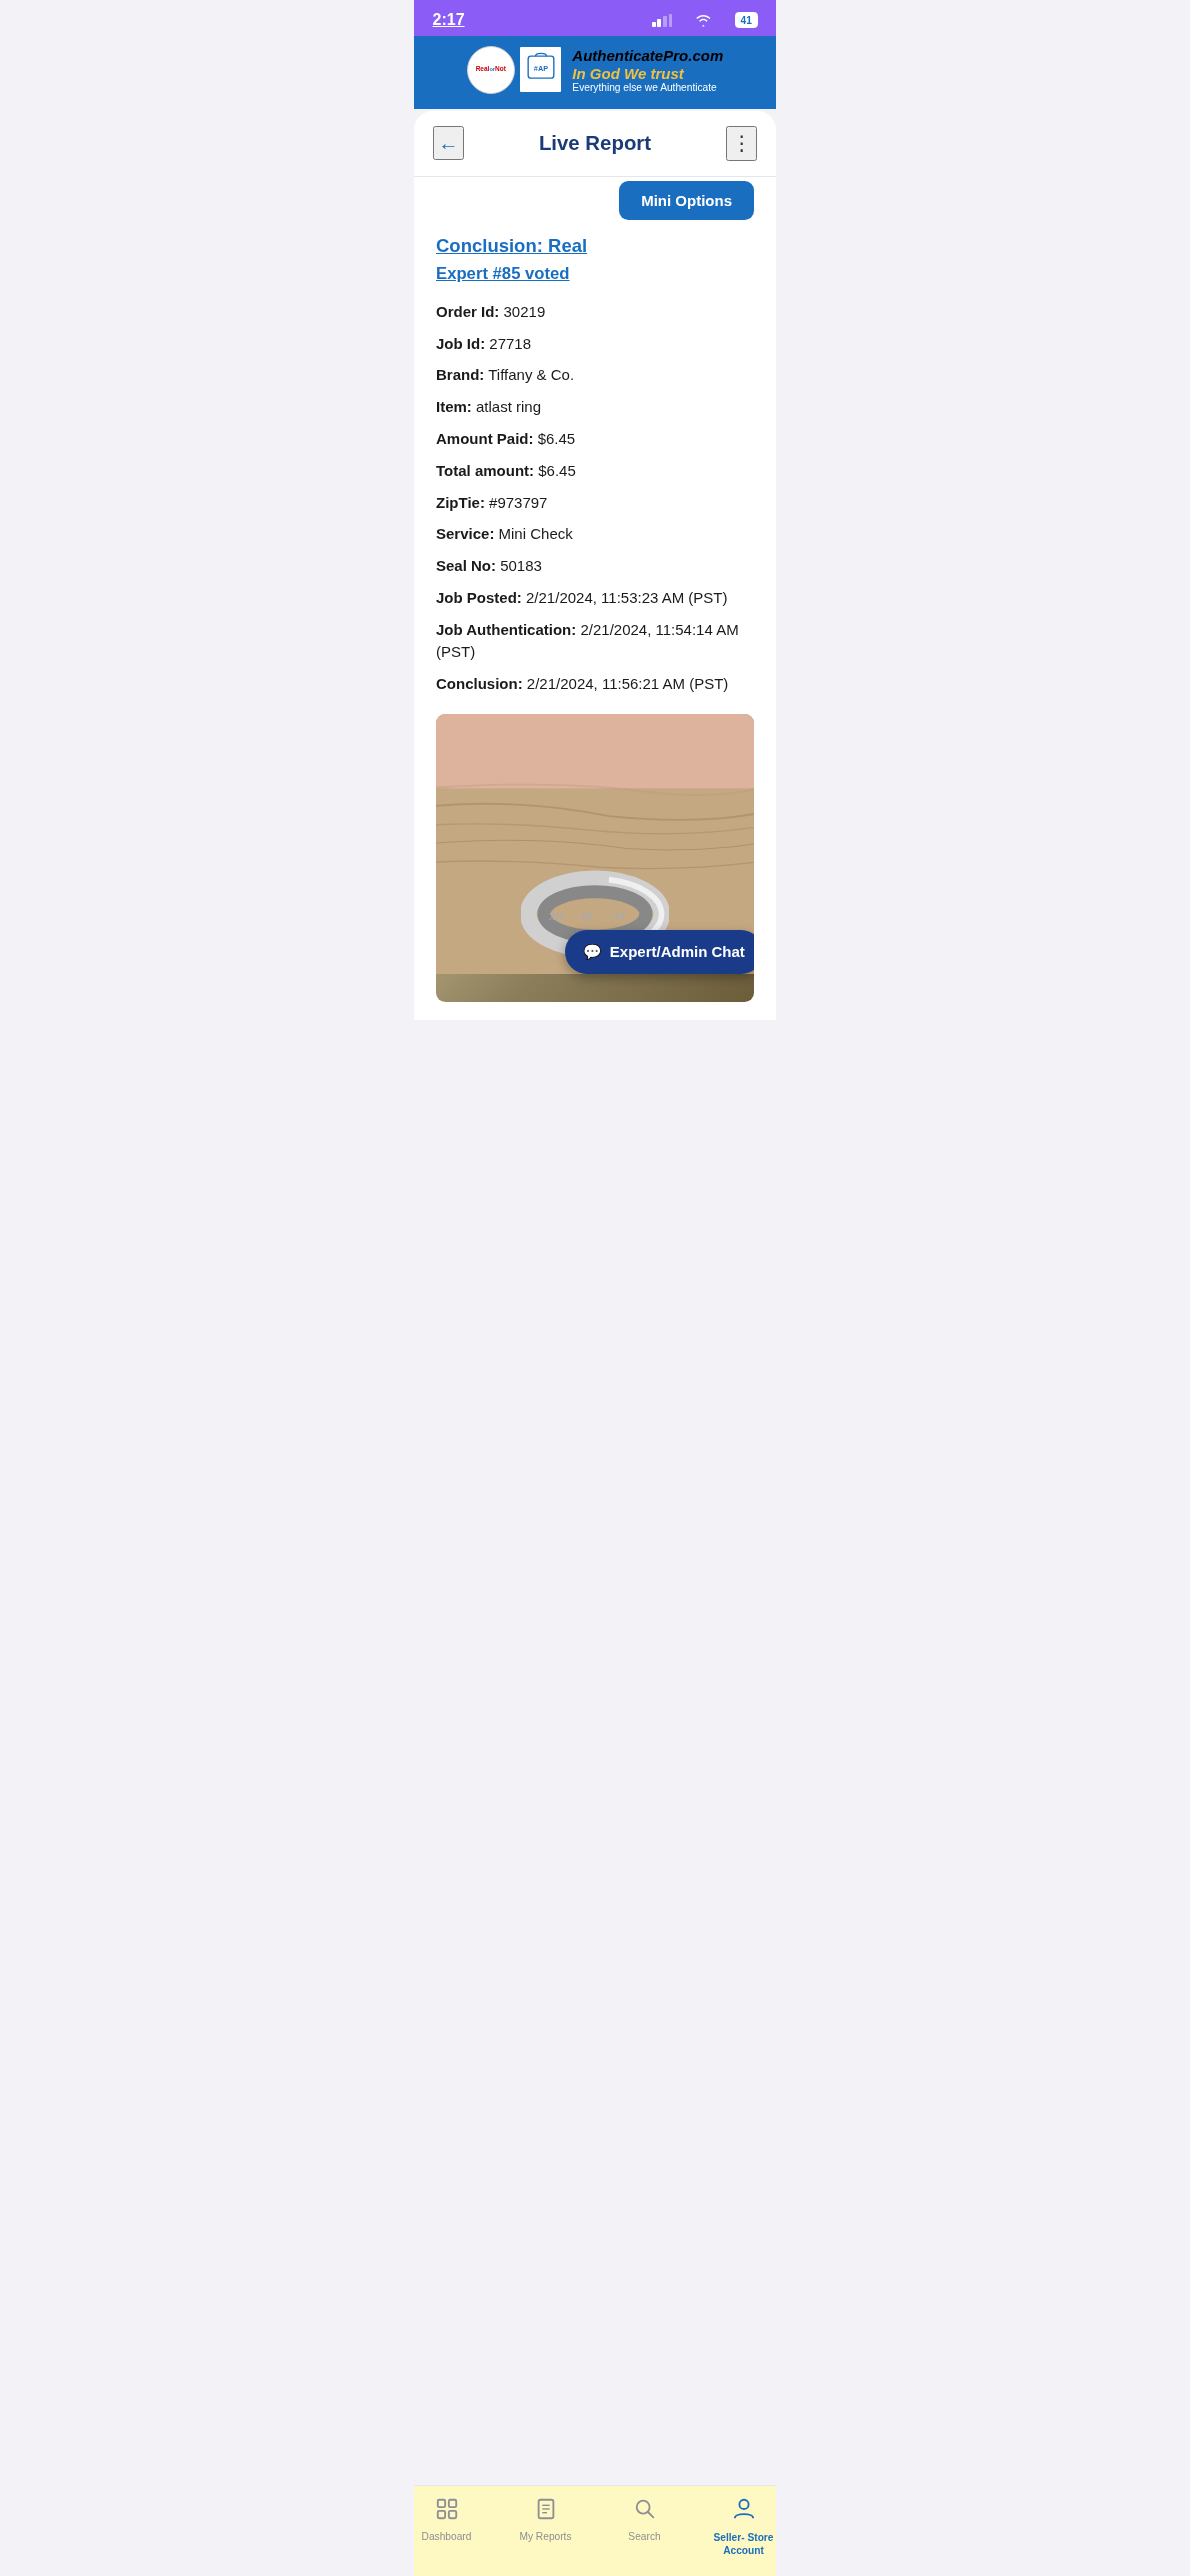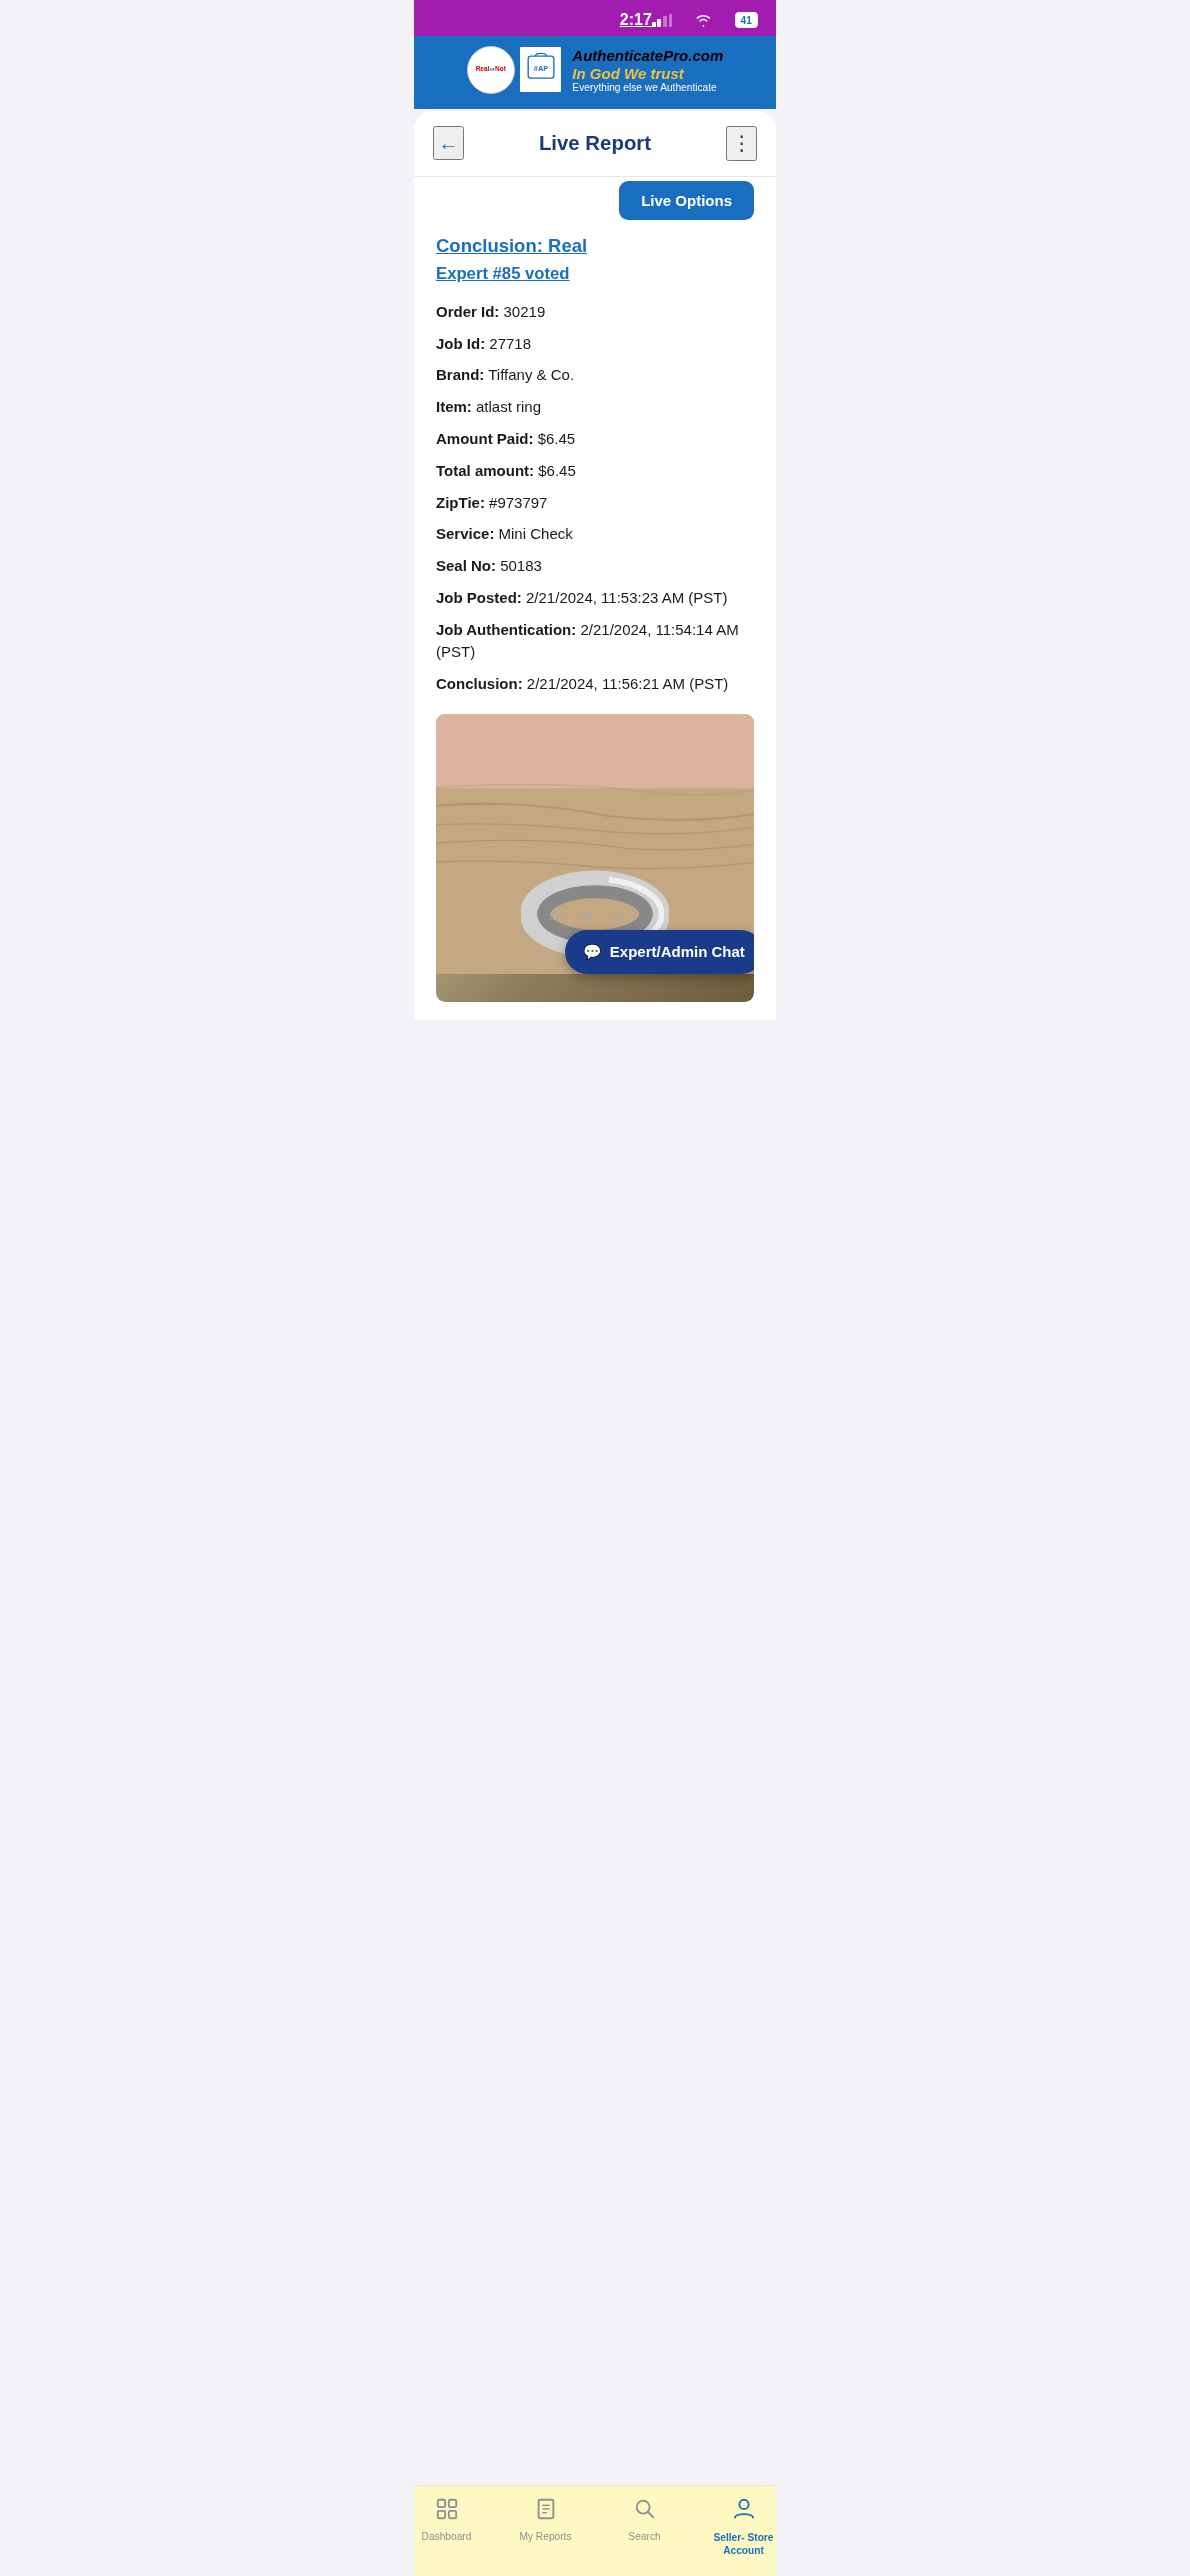--- a/index.html
+++ b/index.html
@@ -9,23 +9,23 @@
       background: #f2f2f7;
       width: 362px;
       margin: 0 auto;
       min-height: 783px;
       position: relative;
       overflow-x: hidden;
     }
 
     
     .status-bar {
-      background: #a21caf;
-      display: flex;
-      justify-content: flex-end;
+      background: #8b5cf6;
+      display: flex;
+      justify-content: space-between;
       align-items: center;
       padding: 11px 18.5px 7.4px;
       color: white;
       text-decoration: underline;
     }
     .status-time {
       font-size: 16px;
       font-weight: 600;
     }
     .status-icons {
@@ -312,21 +312,21 @@
 </div>
 
 <div class="page-header">
   <button class="back-btn">←</button>
   <span class="page-title">Live Report</span>
   <button class="more-btn">⋮</button>
 </div>
 
 <div class="content">
   <div class="clearfix">
-    <button class="more-options-btn">Live Options</button>
+    <button class="more-options-btn">Mini Options</button>
   </div>
 
   <a class="conclusion-title" href="#">Conclusion: Real</a>
   <a class="expert-voted" href="#">Expert #85 voted</a>
 
   <div id="fields-container">
       <div class="info-row"><span class="info-label">Order Id:</span> <span class="info-value">30219</span></div>
       <div class="info-row"><span class="info-label">Job Id:</span> <span class="info-value">27718</span></div>
       <div class="info-row"><span class="info-label">Brand:</span> <span class="info-value">Tiffany &amp; Co.</span></div>
       <div class="info-row"><span class="info-label">Item:</span> <span class="info-value">atlast ring</span></div>

